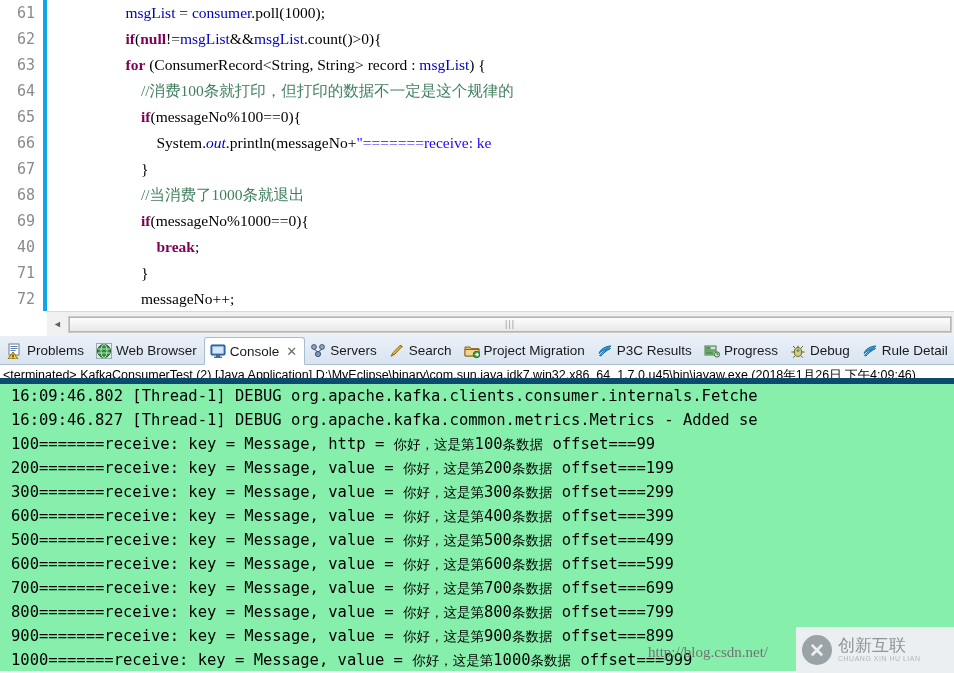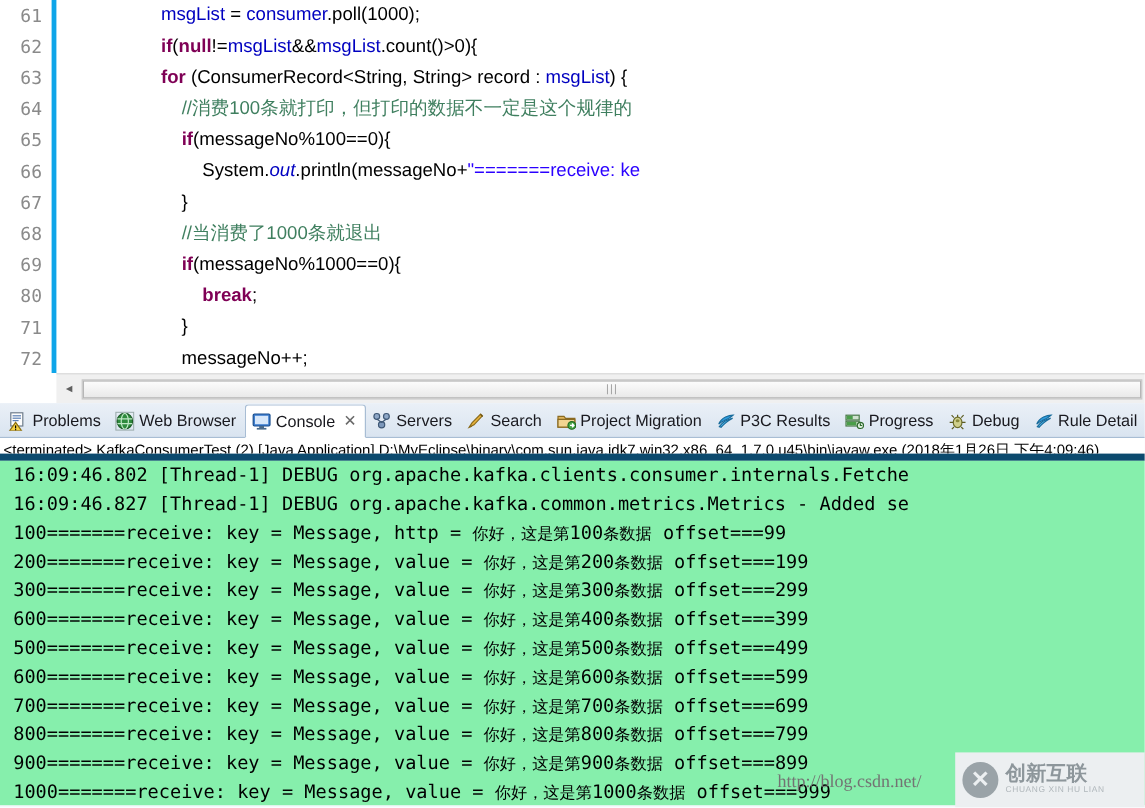--- a/index.html
+++ b/index.html
@@ -35,21 +35,21 @@
     text-align: right;
     padding-right: 8px;
     color: #8a8a8a;
     font-family: "DejaVu Sans Mono", monospace;
     font-size: 15px;
   }
   #code {
     position: absolute; left: 48px; top: 0;
     width: 725px; height: 311px;
     white-space: pre;
-    font-family: Liberation Sans, sans-serif;
+    font-family: Liberation Serif, serif;
     font-size: 15.5px;
     overflow: hidden;
   }
   #code .cl {
     height: 26px;
     line-height: 26px;
     white-space: pre;
   }
   .k   { color: #7f0055; font-weight: bold; }   
   .fld { color: #0000c0; }                       
@@ -186,21 +186,21 @@
     border-radius: 50%;
     background: #9aa3a8;
     color: #eceff1;
     font-size: 19px; font-weight: bold;
     display: flex; align-items: center; justify-content: center;
     flex: 0 0 30px;
   }
   #wm-logo .wtxt { margin-left: 6px; line-height: 1.05; }
   #wm-logo .wcn {
     font-family: "DejaVu Sans", sans-serif;
-    font-size: 17px; font-weight: bold; color: #8d969b;
+    font-size: 17px; font-weight: normal; color: #8d969b;
   }
   #wm-logo .wpy {
     font-family: "Liberation Sans", sans-serif;
     font-size: 7px; color: #b0b7bb; letter-spacing: 0.5px;
   }
 </style>
 </head>
 <body>
 
 <div id="root">
@@ -209,21 +209,21 @@
     <div id="gutter">
         <div class="ln">61</div>
         <div class="ln">62</div>
         <div class="ln">63</div>
         <div class="ln">64</div>
         <div class="ln">65</div>
         <div class="ln">66</div>
         <div class="ln">67</div>
         <div class="ln">68</div>
         <div class="ln">69</div>
-        <div class="ln">80</div>
+        <div class="ln">40</div>
         <div class="ln">71</div>
         <div class="ln">72</div>
       </div>
     <div id="code"><div class="cl"><span class="pl">                    </span><span class="fld">msgList</span><span class="pl"> = </span><span class="fld">consumer</span><span class="pl">.poll(1000);</span></div><div class="cl"><span class="pl">                    </span><span class="k">if</span><span class="pl">(</span><span class="k">null</span><span class="pl">!=</span><span class="fld">msgList</span><span class="pl">&amp;&amp;</span><span class="fld">msgList</span><span class="pl">.count()&gt;0){</span></div><div class="cl"><span class="pl">                    </span><span class="k">for</span><span class="pl"> (ConsumerRecord&lt;String, String&gt; record : </span><span class="fld">msgList</span><span class="pl">) {</span></div><div class="cl"><span class="pl">                        </span><span class="cmt">//消费100条就打印，但打印的数据不一定是这个规律的</span></div><div class="cl"><span class="pl">                        </span><span class="k">if</span><span class="pl">(messageNo%100==0){</span></div><div class="cl"><span class="pl">                            </span><span class="pl">System.</span><span class="fldi">out</span><span class="pl">.println(messageNo+</span><span class="str">"=======receive: ke</span></div><div class="cl"><span class="pl">                        }</span></div><div class="cl"><span class="pl">                        </span><span class="cmt">//当消费了1000条就退出</span></div><div class="cl"><span class="pl">                        </span><span class="k">if</span><span class="pl">(messageNo%1000==0){</span></div><div class="cl"><span class="pl">                            </span><span class="k">break</span><span class="pl">;</span></div><div class="cl"><span class="pl">                        }</span></div><div class="cl"><span class="pl">                        messageNo++;</span></div></div>
   </div>
   <div id="editor-left-pad"></div>
 
   <div id="hscroll">
     <div class="arrow">◄</div>
     <div class="track">

